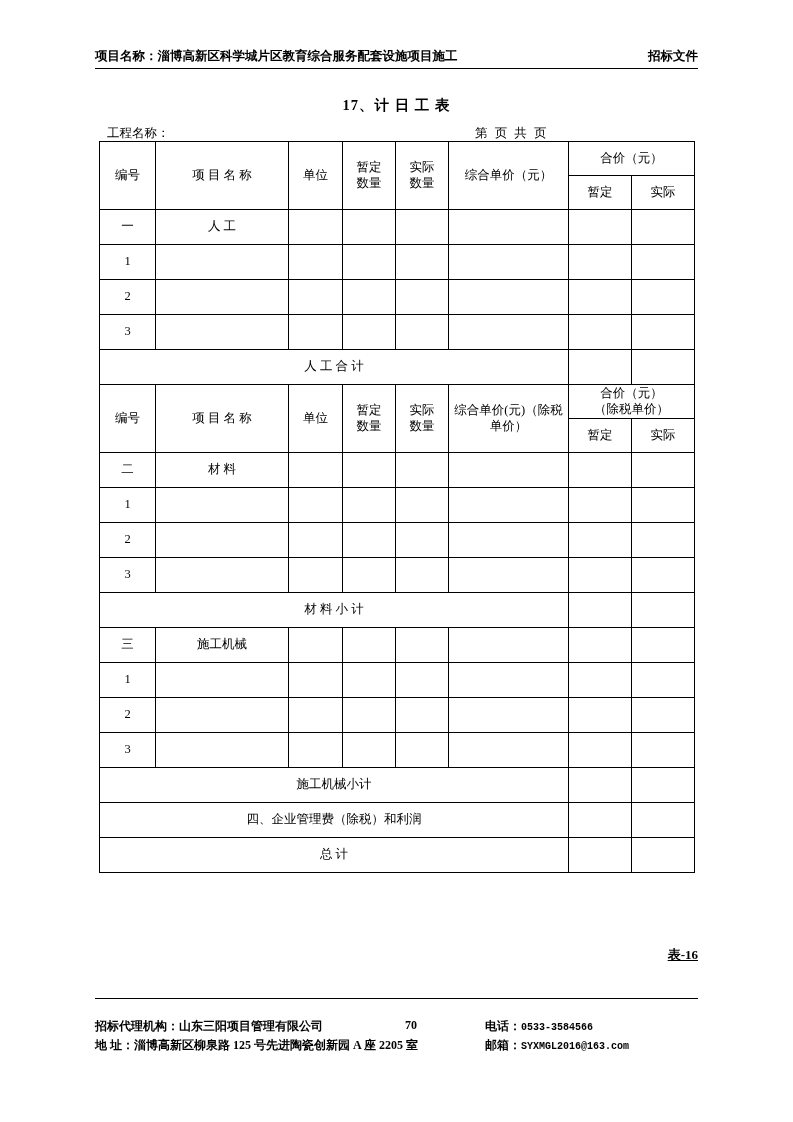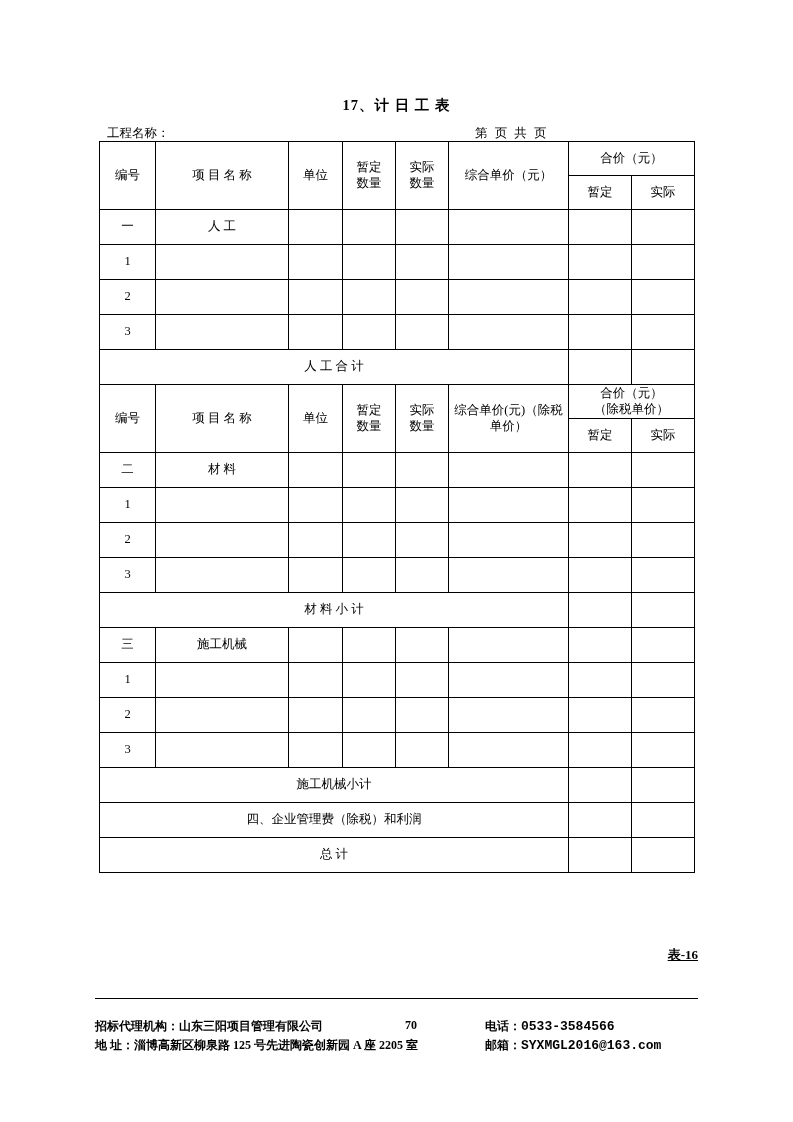--- a/index.html
+++ b/index.html
@@ -122,27 +122,31 @@
     box-sizing: border-box;
   }
   .footer .line {
     position: relative;
     height: 19px;
     white-space: nowrap;
   }
   .footer .c1 { position: absolute; left: 0; top: 0; font-weight: bold; }
   .footer .c2 { position: absolute; left: 310px; top: 0; font-weight: bold;}
   .footer .c3 { position: absolute; left: 390px; top: 0; font-weight: bold;}
-  .footer .mono { font-family: "Liberation Mono", "DejaVu Sans Mono", monospace; font-size: 13px; margin-top: 40px; }
+  .footer .mono { font-family: "Liberation Mono", "DejaVu Sans Mono", monospace; font-size: 10px; margin-top: 40px; }
 </style>
 </head>
 <body>
 
 <div class="page">
 
+  <div class="header">
+    <span class="left">项目名称：淄博高新区科学城片区教育综合服务配套设施项目施工</span>
+    <span class="right">招标文件</span>
+  </div>
 
   <div class="doc-title">17、计 日 工 表</div>
 
   <div class="subline">
     <span class="proj">工程名称：</span>
     <span class="pages">第  页 共  页</span>
   </div>
 
   <table class="grid">
     <colgroup>

